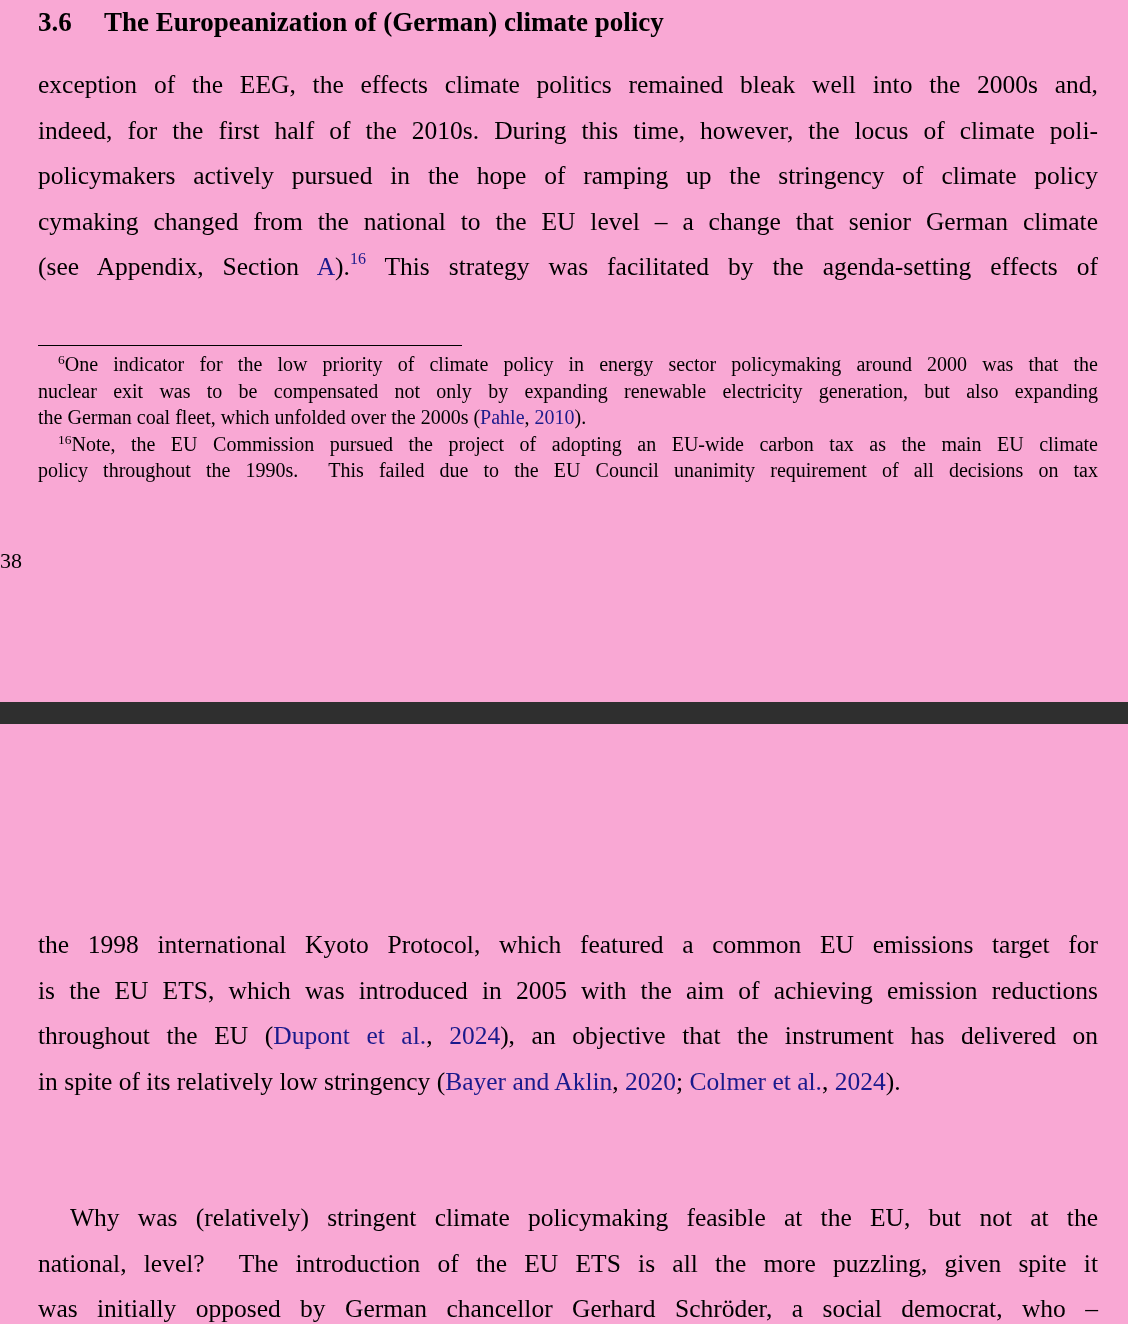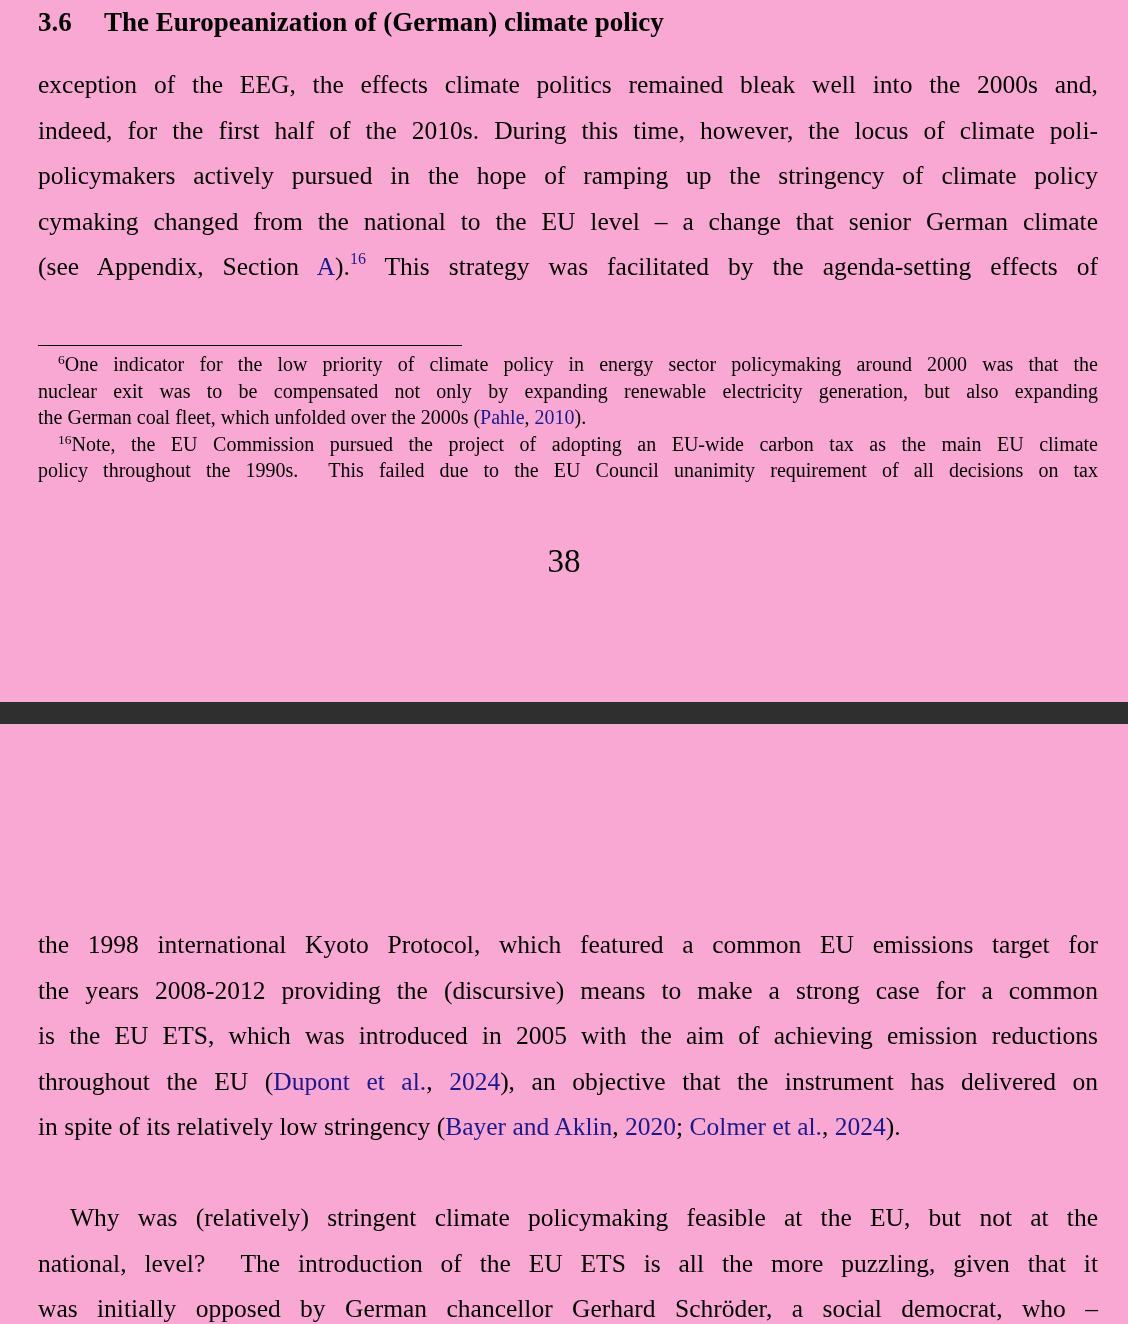--- a/index.html
+++ b/index.html
@@ -123,22 +123,22 @@
       font-size: 13.5px;
       position: relative;
       top: -7px;
       line-height: 0;
     }
     .page-number {
       position: absolute;
       left: 0;
       width: 1128px;
       top: 545px;
-      text-align: center;
-      font-size: 33px;
+      text-align: left;
+      font-size: 22px;
       line-height: 32px;
     }
   </style>
 </head>
 <body>
 
 <div class="page page-top">
 
   <h3 class="section-heading">
     <span class="sec-num">3.6</span><span>The Europeanization of (German) climate policy</span>
@@ -168,24 +168,23 @@
 
   <div class="page-number">38</div>
 </div>
 
 <div class="page-gap"></div>
 
 <div class="page page-bottom">
 
   <p class="body-text" style="top:198px;">
     <span class="line">the 1998 international Kyoto Protocol, which featured a common EU emissions target for</span>
-    <span class="line">the years 2008-2012 providing the (discursive) means to make a strong case for a common</span>
     <span class="line">is the EU ETS, which was introduced in 2005 with the aim of achieving emission reductions</span>
     <span class="line"><span>throughout the EU (</span><a class="link">Dupont et al.</a><span>, </span><a class="link">2024</a><span>), an objective that the instrument has delivered on</span></span>
     <span class="line left"><span>in spite of its relatively low stringency (</span><a class="link">Bayer and Aklin</a><span>, </span><a class="link">2020</a><span>; </span><a class="link">Colmer et al.</a><span>, </span><a class="link">2024</a><span>).</span></span>
   </p>
 
   <p class="body-text" style="top:471px;">
     <span class="line indent">Why was (relatively) stringent climate policymaking feasible at the EU, but not at the</span>
-    <span class="line" style="white-space:pre;">national, level?  The introduction of the EU ETS is all the more puzzling, given that it</span>
+    <span class="line" style="white-space:pre;">national, level?  The introduction of the EU ETS is all the more puzzling, given spite it</span>
     <span class="line">was initially opposed by German chancellor Gerhard Schröder, a social democrat, who –</span>
   </p>
 </div>
 
 </body></html>

